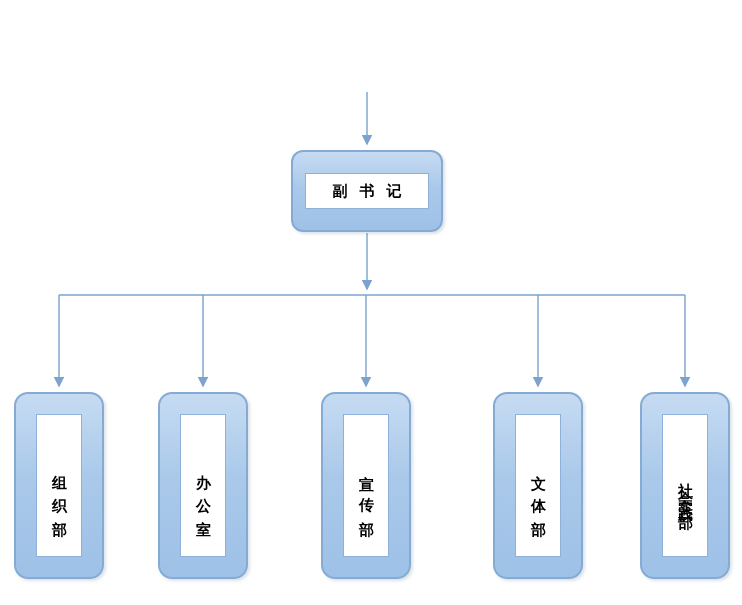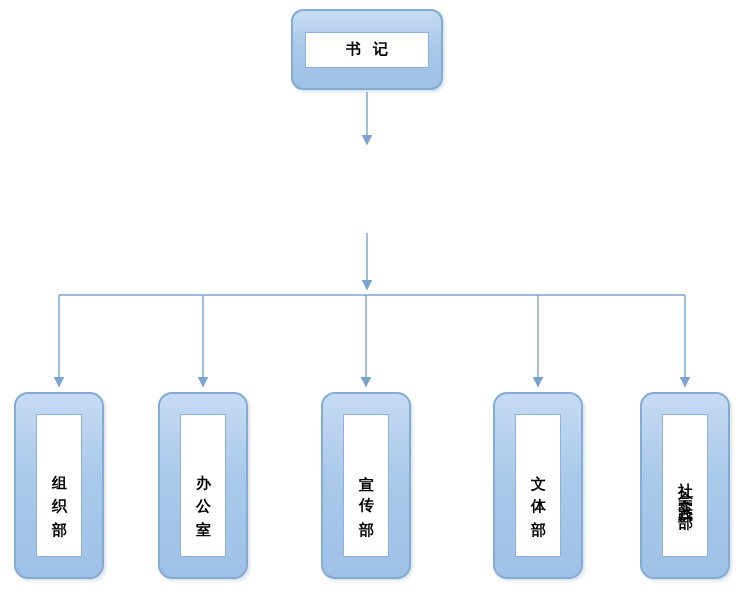--- a/index.html
+++ b/index.html
@@ -103,26 +103,26 @@
       <line x1="367" y1="233" x2="367" y2="289" marker-end="url(#arw)"></line>
       <line x1="59" y1="295" x2="685" y2="295"></line>
       <line x1="59" y1="295" x2="59" y2="386" marker-end="url(#arw)"></line>
       <line x1="203" y1="295" x2="203" y2="386" marker-end="url(#arw)"></line>
       <line x1="366" y1="295" x2="366" y2="386" marker-end="url(#arw)"></line>
       <line x1="538" y1="295" x2="538" y2="386" marker-end="url(#arw)"></line>
       <line x1="685" y1="295" x2="685" y2="386" marker-end="url(#arw)"></line>
     </g>
   </svg>
 
-  <div class="node node-h" id="node-secretary">
+
+  <div class="node node-h" id="node-deputy">
     <div class="node-inner">
-      <span class="label">书记</span>
+      <span class="label">副书记</span>
     </div>
   </div>
-
 
   <div class="node node-dept" id="dept-0">
     <div class="node-inner">
       <span class="label">组织部</span>
     </div>
   </div>
 
   <div class="node node-dept" id="dept-1">
     <div class="node-inner">
       <span class="label">办公室</span>

